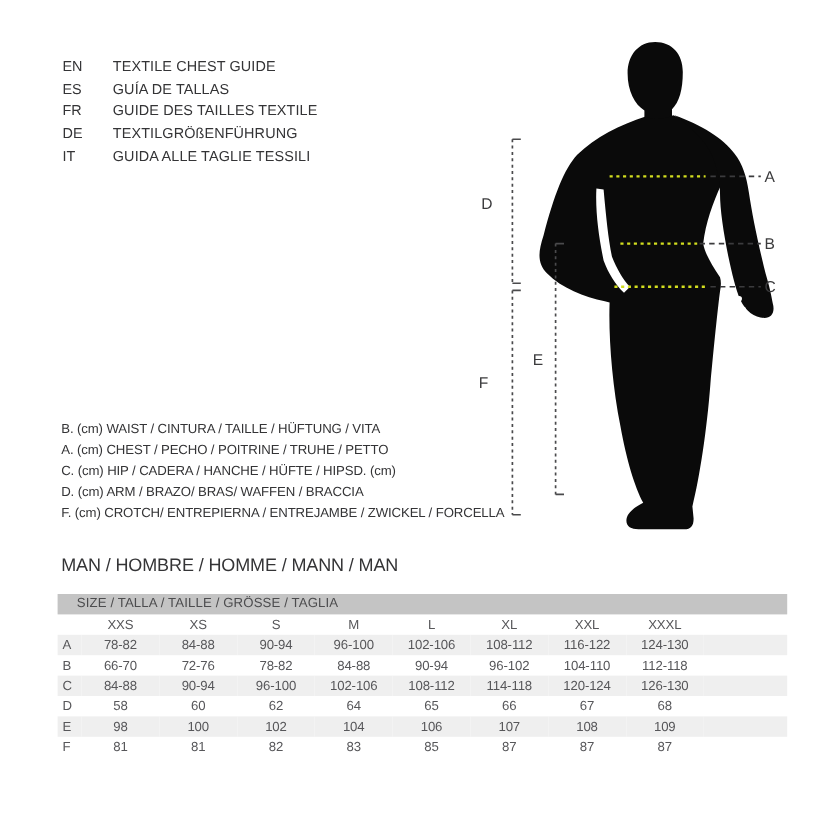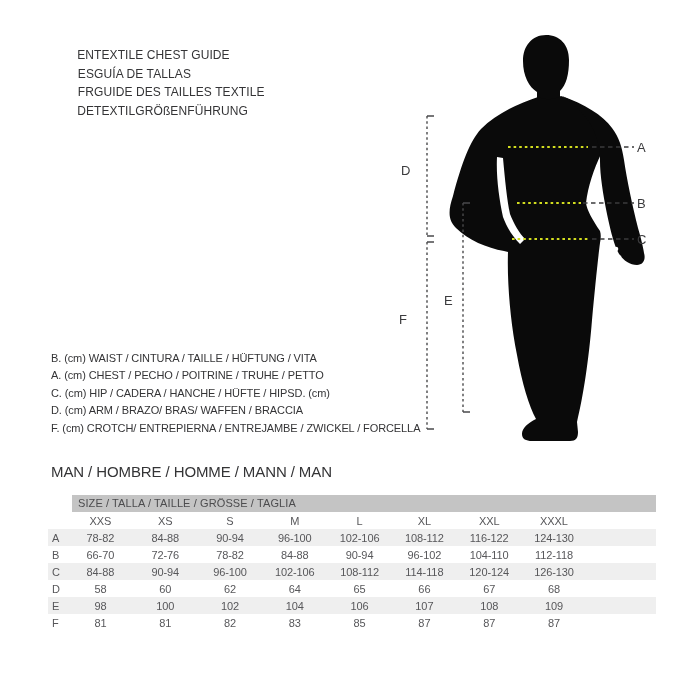--- a/index.html
+++ b/index.html
@@ -5,29 +5,29 @@
   html,body{margin:0;padding:0;}
   body{
     width:700px;height:700px;position:relative;overflow:hidden;
     background:#ffffff;
     font-family:"Liberation Sans",sans-serif;
     color:#39393b;
   }
   
   .lang-list{position:absolute;left:52px;top:46px;}
   .lang-row{display:flex;height:18.6px;align-items:center;font-size:12px;letter-spacing:.1px;color:#343436;}
-  .lang-code{width:42px;text-align:right;}
+  .lang-code{width:42px;}
   
   .figure{position:absolute;left:380px;top:20px;width:300px;height:430px;}
   
   .legend{position:absolute;left:51px;top:350px;font-size:11px;line-height:17.4px;letter-spacing:-.1px;color:#343436;white-space:nowrap;}
   .subject-line{position:absolute;left:51px;top:463px;font-size:15px;letter-spacing:-.1px;color:#343436;}
   
   .size-table{position:absolute;left:48px;top:495px;width:608px;}
-  .size-bar{height:17px;line-height:17px;background:#c4c4c4;color:#4c4c4e;font-size:11px;padding-left:6px;letter-spacing:.1px;margin-left:24px;}
+  .size-bar{height:17px;line-height:17px;background:#c4c4c4;color:#4c4c4e;font-size:11px;padding-left:16px;letter-spacing:.1px;}
   table{border-collapse:collapse;table-layout:fixed;width:608px;}
   col.c-lab{width:20px;} col.c-sz{width:64.8px;} col.c-sp{width:auto;}
   th,td{height:17px;padding:0;margin:0;text-align:center;font-weight:normal;font-size:11px;color:#57575a;letter-spacing:-.1px;}
   td.rowlab,th.rowlab{text-align:left;padding-left:4px;color:#57575a;}
   tr.stripe td{background:#efefef;}
   svg text{font-family:"Liberation Sans",sans-serif;font-size:13px;fill:#3b3b3d;}
 </style>
 </head>
 <body>
 
@@ -40,20 +40,24 @@
     <span class="lang-code">ES</span>
     <span class="lang-title">GUÍA DE TALLAS</span>
   </div>
   <div class="lang-row">
     <span class="lang-code">FR</span>
     <span class="lang-title">GUIDE DES TAILLES TEXTILE</span>
   </div>
   <div class="lang-row">
     <span class="lang-code">DE</span>
     <span class="lang-title">TEXTILGRÖßENFÜHRUNG</span>
+  </div>
+  <div class="lang-row">
+    <span class="lang-code">IT</span>
+    <span class="lang-title">GUIDA ALLE TAGLIE TESSILI</span>
   </div>
 </div>
 
 <div class="figure">
 <svg width="300" height="430" viewBox="380 20 300 430">
 
   <path fill="#0a0a0a" d="M546,35 C532,35 523,46 523,61 C523,76 529,87 537,92 L537,99 C546,104 555,104 560,97 L560,91 C566,85 569,75 569,60 C569,45 560,35 546,35 Z"></path>
 
   <path fill="#0a0a0a" d="M538,97
        C517,104 496,114 481,129

